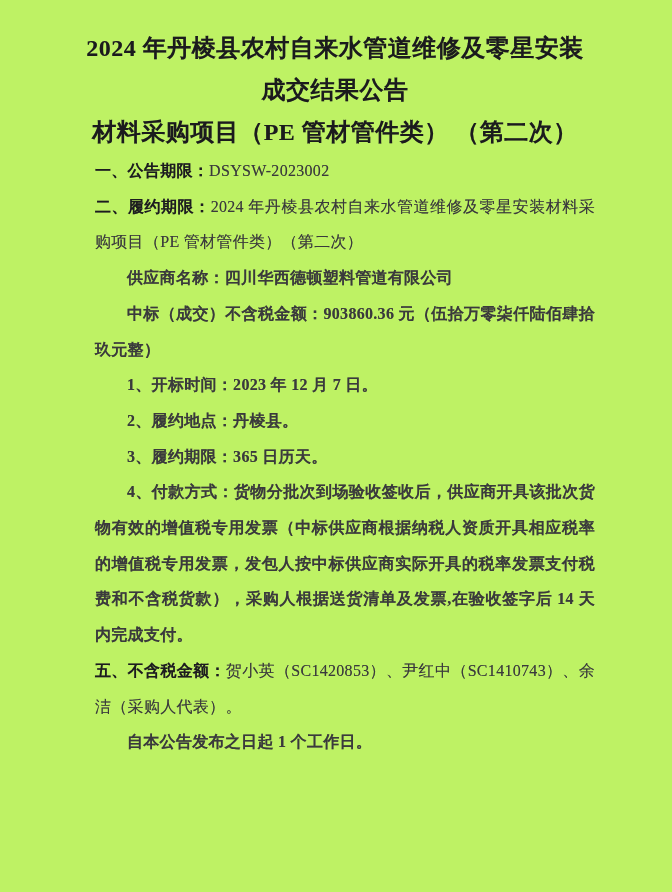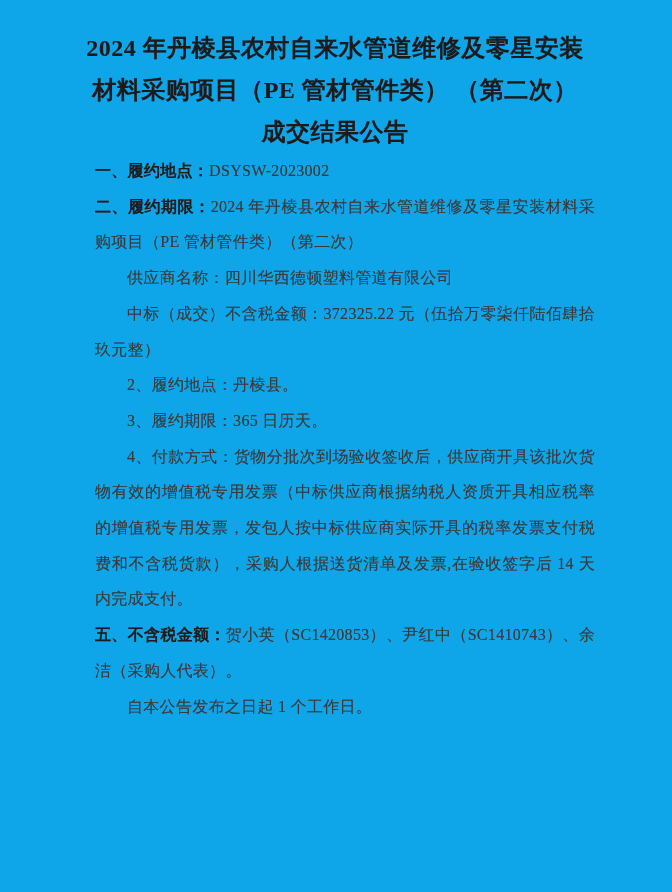--- a/index.html
+++ b/index.html
@@ -1,21 +1,21 @@
 <!DOCTYPE html>
 <html><head>
 <meta charset="utf-8">
 <style>
   * { margin: 0; padding: 0; box-sizing: border-box; }
   html, body { background: #ffffff; }
   .page {
     position: relative;
     width: 672px;
     height: 892px;
-    background: #0ea5e9;
+    background: #bef264;
     overflow: hidden;
     font-family: "Liberation Serif", serif;
     color: #3a3a3c;
     text-shadow: 0 0 0.6px rgba(70,70,70,0.55);
   }
   .content {
     padding: 27px 77px 0 95px; 
   }
   .title {
     margin-left: -20px; 
@@ -27,53 +27,54 @@
     letter-spacing: 0.5px;
   }
   .body-text { width: 500px; }
   .para {
     font-size: 16px;
     line-height: 35.7px;
     letter-spacing: 0.3px;
     text-align: justify;
     text-justify: inter-ideograph;
   }
-  .indent { text-indent: 2em; }
+  .indent { text-indent: 2em; font-weight: bold; }
   .lbl, .heading {
     font-family: "Liberation Sans", sans-serif;
     font-weight: 700;
     color: #1c1c1e;
     letter-spacing: 0.3px;
   }
 </style>
 </head>
 <body>
 
 <div class="page">
   <div class="content">
 
     <div class="title">
       <div>2024 年丹棱县农村自来水管道维修及零星安装</div>
+      <div>成交结果公告</div>
       <div>材料采购项目（PE 管材管件类） （第二次）</div>
-      <div>成交结果公告</div>
     </div>
 
     <div class="body-text">
 
-      <p class="para"><span class="lbl">一、履约地点：</span><span>DSYSW-2023002</span></p>
+      <p class="para"><span class="lbl">一、公告期限：</span><span>DSYSW-2023002</span></p>
 
       <p class="para"><span class="lbl">二、履约期限：</span><span>2024 年丹棱县农村自来水管道维修及零星安装材料采购项目（PE 管材管件类）（第二次）</span></p>
 
 
       <p class="para indent">供应商名称：四川华西德顿塑料管道有限公司</p>
 
 
-      <p class="para indent">中标（成交）不含税金额：372325.22 元（伍拾万零柒仟陆佰肆拾玖元整）</p>
+      <p class="para indent">中标（成交）不含税金额：903860.36 元（伍拾万零柒仟陆佰肆拾玖元整）</p>
 
 
+      <p class="para indent">1、开标时间：2023 年 12 月 7 日。</p>
 
       <p class="para indent">2、履约地点：丹棱县。</p>
 
       <p class="para indent">3、履约期限：365 日历天。</p>
 
       <p class="para indent">4、付款方式：货物分批次到场验收签收后，供应商开具该批次货物有效的增值税专用发票（中标供应商根据纳税人资质开具相应税率的增值税专用发票，发包人按中标供应商实际开具的税率发票支付税费和不含税货款），采购人根据送货清单及发票,在验收签字后 14 天内完成支付。</p>
 
       <p class="para"><span class="lbl">五、不含税金额：</span><span>贺小英（SC1420853）、尹红中（SC1410743）、余洁（采购人代表）。</span></p>
 
 

